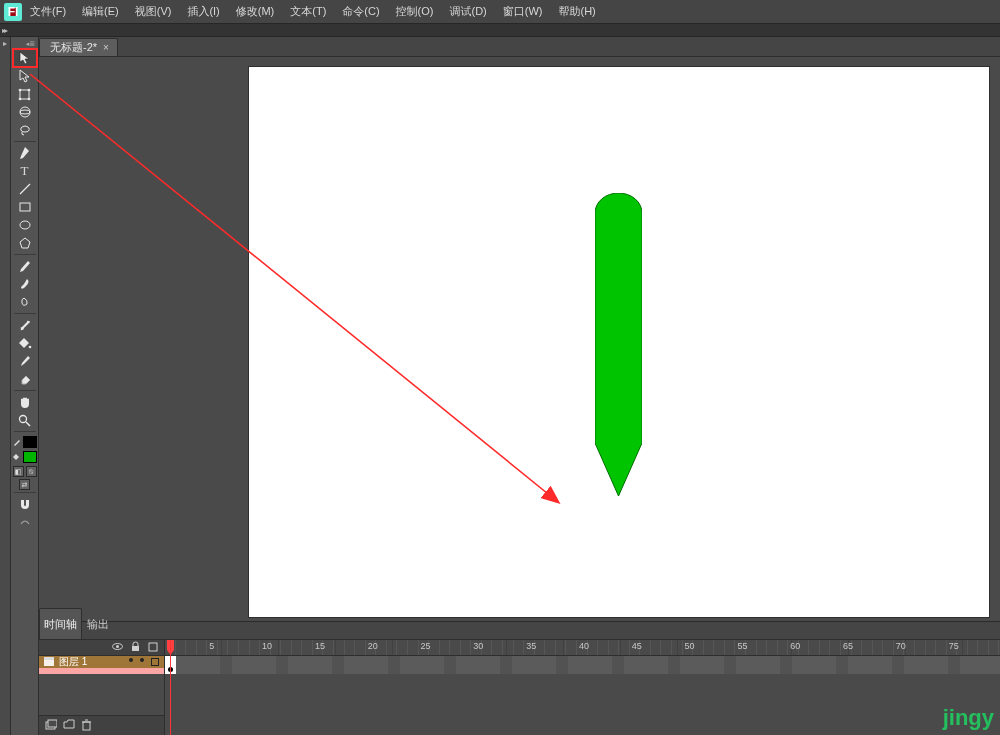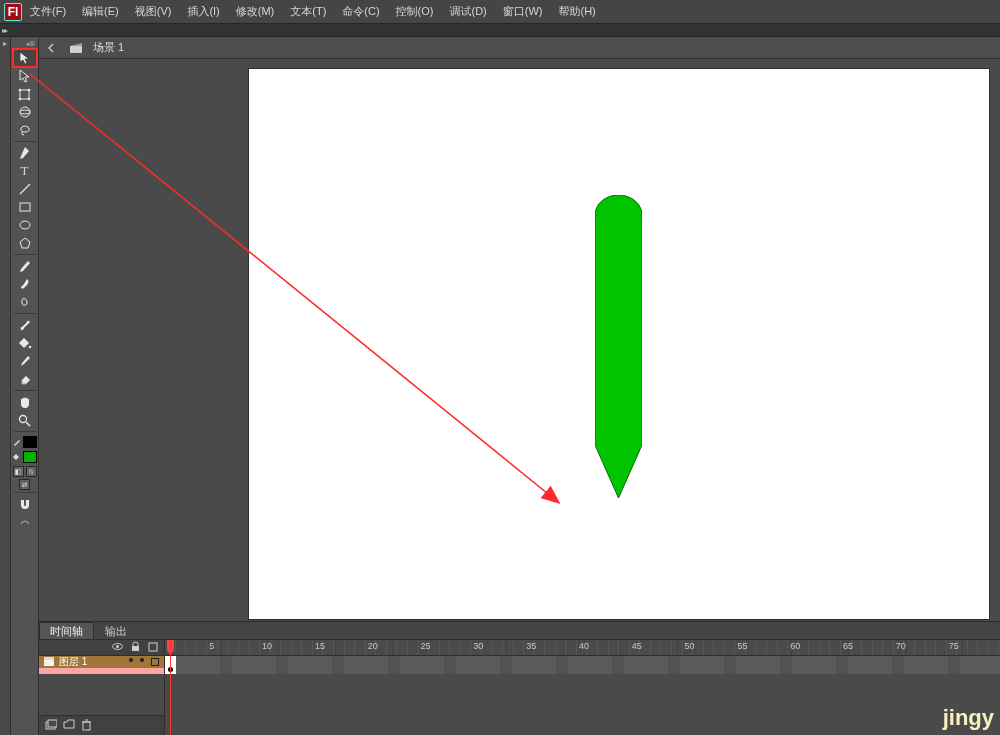--- a/index.html
+++ b/index.html
@@ -11,21 +11,21 @@
     background: #454545;
     display: flex;
     align-items: center;
     padding-left: 4px;
     font-size: 11px;
   }
   .titlebar .app-icon {
     width: 18px; height: 18px;
     background: #a00b18;
     display:flex;align-items:center;justify-content:center;
-    color:#fff;font-weight:bold;font-size:12px;border:1px solid #5eead4;border-radius:2px;
+    color:#fff;font-weight:bold;font-size:12px;border:5px solid #5eead4;border-radius:2px;
   }
   .menubar { display:flex; }
   .menubar .mi { padding: 10px 8px; line-height:23px; cursor:default; color:#d7d7d7;}
 
   
   .collapse-strip {
     height: 14px;
     background:#333333;
     border-top:1px solid #262626;
     border-bottom:1px solid #262626;
@@ -128,21 +128,21 @@
     height:114px;
     background:#454545;
     border-top:1px solid #2a2a2a;
     display:flex;flex-direction:column;
   }
   .panel-tabs-b{
     height:18px;display:flex;align-items:flex-end;font-size:11px;
     border-bottom:1px solid #2e2e2e;
     background:#454545;
   }
-  .ptab{height:17px;padding:0 10px;display:flex;align-items:center;color:#ccc;border:1px solid transparent;border-bottom:none;}
+  .ptab{height:31px;padding:0 4px;display:flex;align-items:center;color:#ccc;border:1px solid transparent;border-bottom:none;}
   .ptab.active{background:#555;border-color:#2e2e2e;border-radius:2px 2px 0 0;color:#eee;}
   .timeline{
     flex:1;display:flex;background:#4a4a4a;
   }
   .layerhdr{
     width:126px;background:#4a4a4a;border-right:1px solid #2e2e2e;
     display:flex;flex-direction:column;font-size:10px;
   }
   .layerhdr .hdr{height:16px;display:flex;align-items:center;justify-content:flex-end;gap:8px;padding-right:6px;color:#cfcfcf;border-bottom:1px solid #2e2e2e;background:#414141;}
   .layerrow{height:18px;display:flex;align-items:center;gap:4px;background:#a07638;color:#fff;border-bottom:6px solid #fca5a5;padding-left:4px;}
@@ -167,21 +167,21 @@
   .framegrid .kframe{position:absolute;left:0;top:0;width:11px;height:18px;background:#fff;}
   .framegrid .kframe::after{content:"";position:absolute;left:3px;top:11px;width:5px;height:5px;border-radius:50%;background:#000;}
   .framegrid-rest{position:absolute;left:11px;top:0;right:0;height:18px;
     background:repeating-linear-gradient(to right,#5b5b5b 0,#5b5b5b 11px,#4f4f4f 11px,#4f4f4f 11.3px);}
   .framegrid-rest.stripes{background:
       repeating-linear-gradient(to right,#5b5b5b 0,#5b5b5b 44px,#525252 44px,#525252 56px),
       repeating-linear-gradient(to right,transparent 0,transparent 11px,#494949 11px,#494949 11.3px);}
   .below-frames{position:absolute;left:0;right:0;top:34px;bottom:0;background:#4a4a4a;}
 
   .watermark{
-    position:absolute;right:6px;bottom:4px;color:#fef9c3;font-size:22px;font-weight:600;
+    position:absolute;right:6px;bottom:4px;color:#22c55e;font-size:22px;font-weight:600;
     font-family:Arial,sans-serif;opacity:.96;
   }
 </style>
 </head>
 <body>
 
 <div class="titlebar">
   <div class="app-icon">Fl</div>
   <div class="menubar">
     <div class="mi">文件(F)</div>
@@ -362,37 +362,27 @@
     </div>
     <div class="tool" style="opacity:.55;">
       <svg width="12" height="12" viewBox="0 0 12 12">
           <path d="M2 8 Q6 2 10 8" fill="none" stroke="#e8e8e8" stroke-width="1.2"></path>
         </svg>
     </div>
   </div>
 
   <div class="main">
 
-
-    <div class="scenebar">
-      <div class="navbtn">
-        <svg width="10" height="10" viewBox="0 0 10 10">
-            <path d="M6 1 L2 5 L6 9" fill="none" stroke="#cfcfcf" stroke-width="1.4"></path>
-          </svg>
-      </div>
-      <div class="clap">
-        <svg width="14" height="12" viewBox="0 0 14 12">
-            <rect x="1" y="4" width="12" height="7" fill="#cfcfcf"></rect>
-            <path d="M1 4 L13 1 L13 4 Z" fill="#9a9a9a"></path>
-          </svg>
-      </div>
-      <span>
-        <span>场景</span> <span>1</span>
-      </span>
-    </div>
+    <div class="doctabs">
+      <div class="doctab">
+        <span>无标题-2*</span>
+        <span class="x">×</span>
+      </div>
+    </div>
+
 
     <div class="stage-wrap">
       <div class="stage">
         <div class="shape">
           <svg width="47" height="305" viewBox="0 0 47 305">
             <path id="shape-path" d="M 23.5 0
                      A 23.5 20 0 0 1 47 20
                      L 47 250
                      L 23.5 303
                      L 0 250

